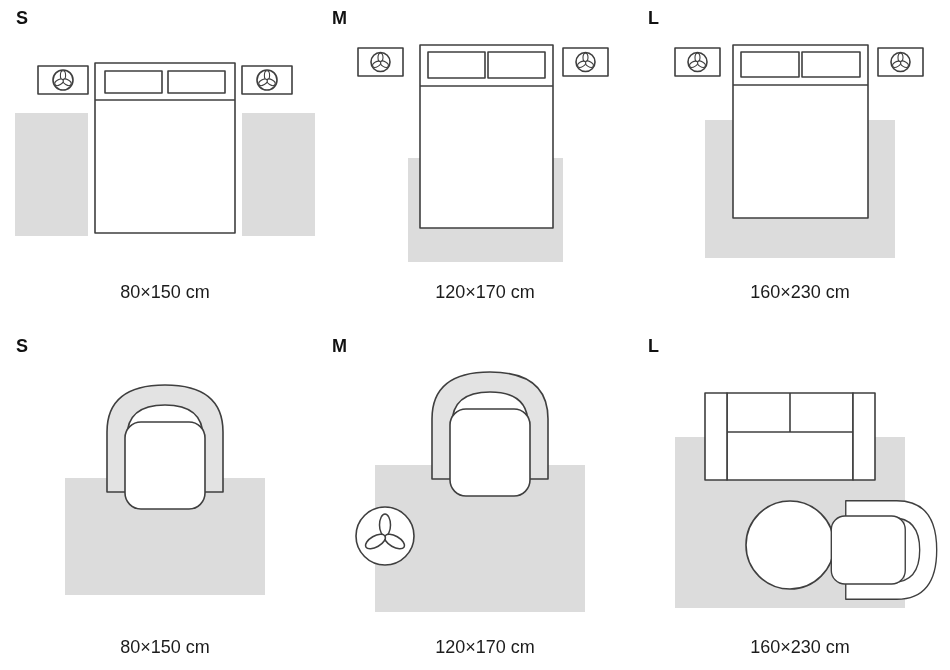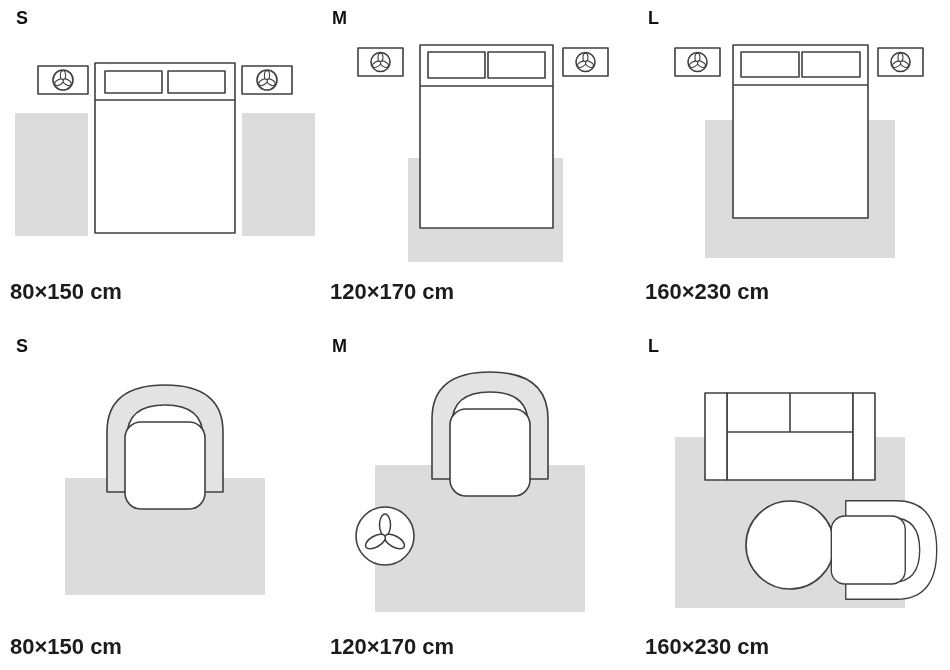--- a/index.html
+++ b/index.html
@@ -1,20 +1,20 @@
 <!DOCTYPE html>
 <html style="--rug: #dcdcdc; --outline: #3f3f3f; --chair-back: #e3e3e3;"><head>
 <meta charset="utf-8">
 <style>
   * { margin:0; padding:0; box-sizing:border-box; }
   html,body { background:#ffffff; }
   body { font-family:"Liberation Sans", sans-serif; color:#1a1a1a; }
   .canvas { position:relative; width:950px; height:670px; background:#fff; overflow:hidden; }
   .panel-label { position:absolute; font-weight:700; font-size:18px; color:#111; line-height:20px; }
-  .size-caption { position:absolute; font-size:22px; font-weight:700; color:#1c1c1c; text-align:left; line-height:22px; }
+  .size-caption { position:absolute; font-size:18px; font-weight:400; color:#1c1c1c; text-align:center; line-height:22px; }
   svg.scene { position:absolute; display:block; }
   .rug   { fill: var(--rug, #dcdcdc); stroke:none; }
   .furn  { fill:#ffffff; stroke: var(--outline, #3f3f3f); stroke-width:1.6; stroke-linejoin:round; }
   .arch  { fill: var(--chair-back, #e3e3e3); stroke: var(--outline, #3f3f3f); stroke-width:1.6; stroke-linejoin:round; }
   .line  { fill:none; stroke: var(--outline, #3f3f3f); stroke-width:1.6; }
   .petal { fill:#ffffff; stroke: var(--outline, #3f3f3f); stroke-width:1.1; }
   .petal-lg { fill:#ffffff; stroke: var(--outline, #3f3f3f); stroke-width:1.5; }
 </style>
 </head>
 <body>

